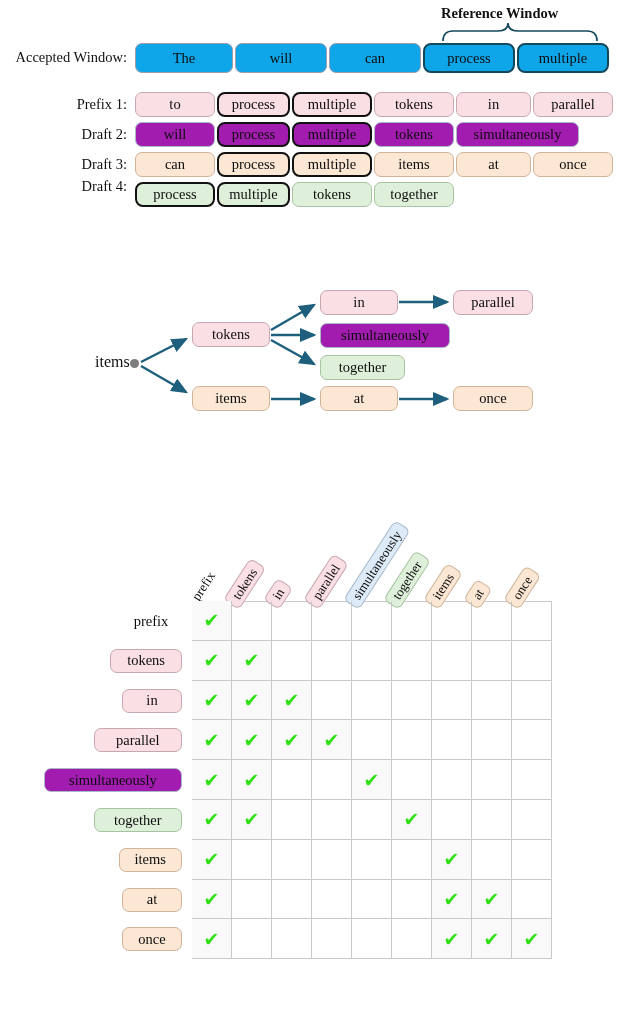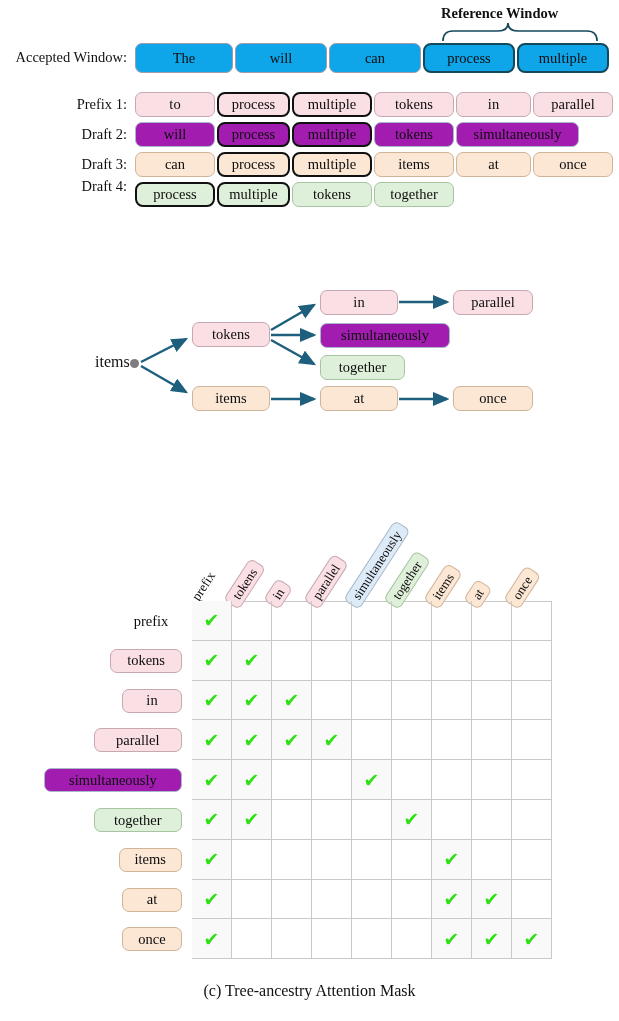--- a/index.html
+++ b/index.html
@@ -277,15 +277,14 @@
       <div class="cell" style="left: 232px; top: 919.4px; width: 40px; height: 39.8px;"></div>
       <div class="cell" style="left: 272px; top: 919.4px; width: 40px; height: 39.8px;"></div>
       <div class="cell" style="left: 312px; top: 919.4px; width: 40px; height: 39.8px;"></div>
       <div class="cell" style="left: 352px; top: 919.4px; width: 40px; height: 39.8px;"></div>
       <div class="cell" style="left: 392px; top: 919.4px; width: 40px; height: 39.8px;"></div>
       <div class="cell on" style="left: 432px; top: 919.4px; width: 40px; height: 39.8px;">✔</div>
       <div class="cell on" style="left: 472px; top: 919.4px; width: 40px; height: 39.8px;">✔</div>
       <div class="cell on" style="left: 512px; top: 919.4px; width: 40px; height: 39.8px;">✔</div>
     </div>
 
-  <div class="caption" style="top:982px;">(c) Tree-ancestry Attention Mask</div>
 
 </div>
 
 </body></html>

